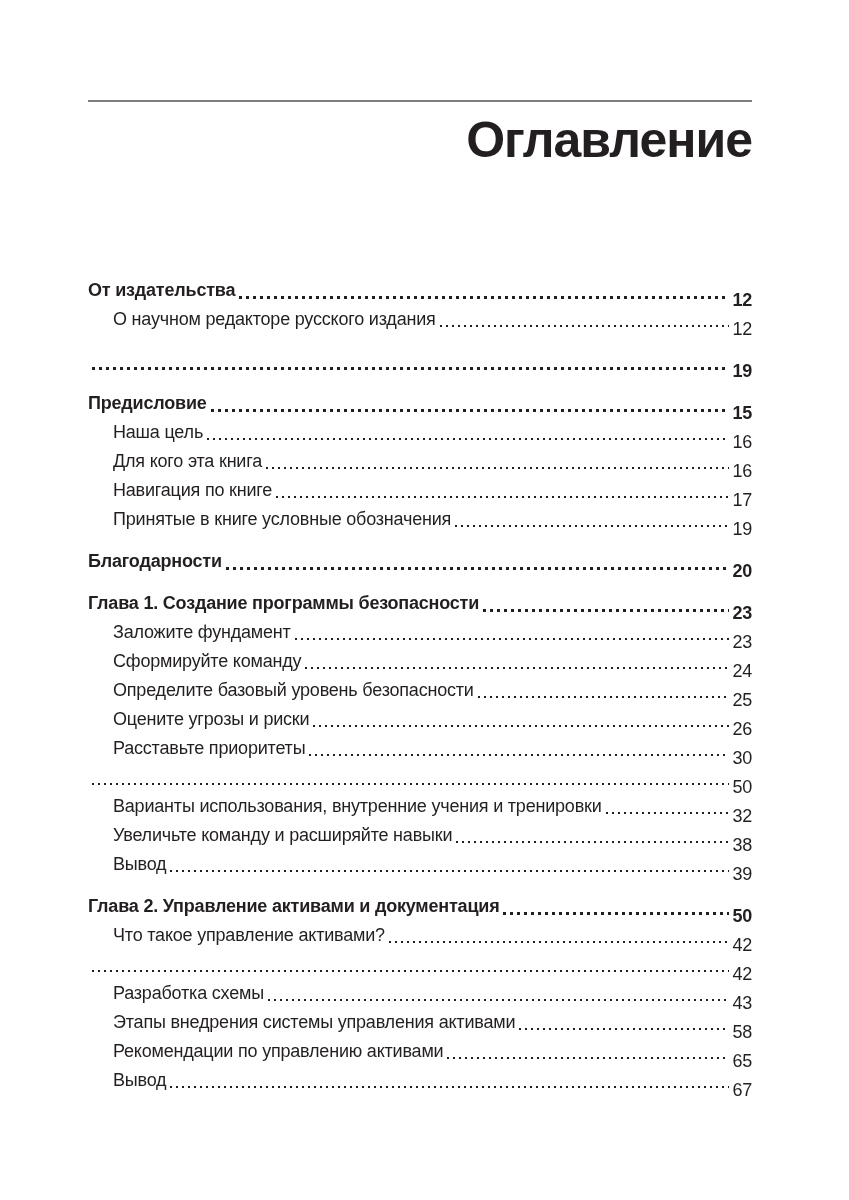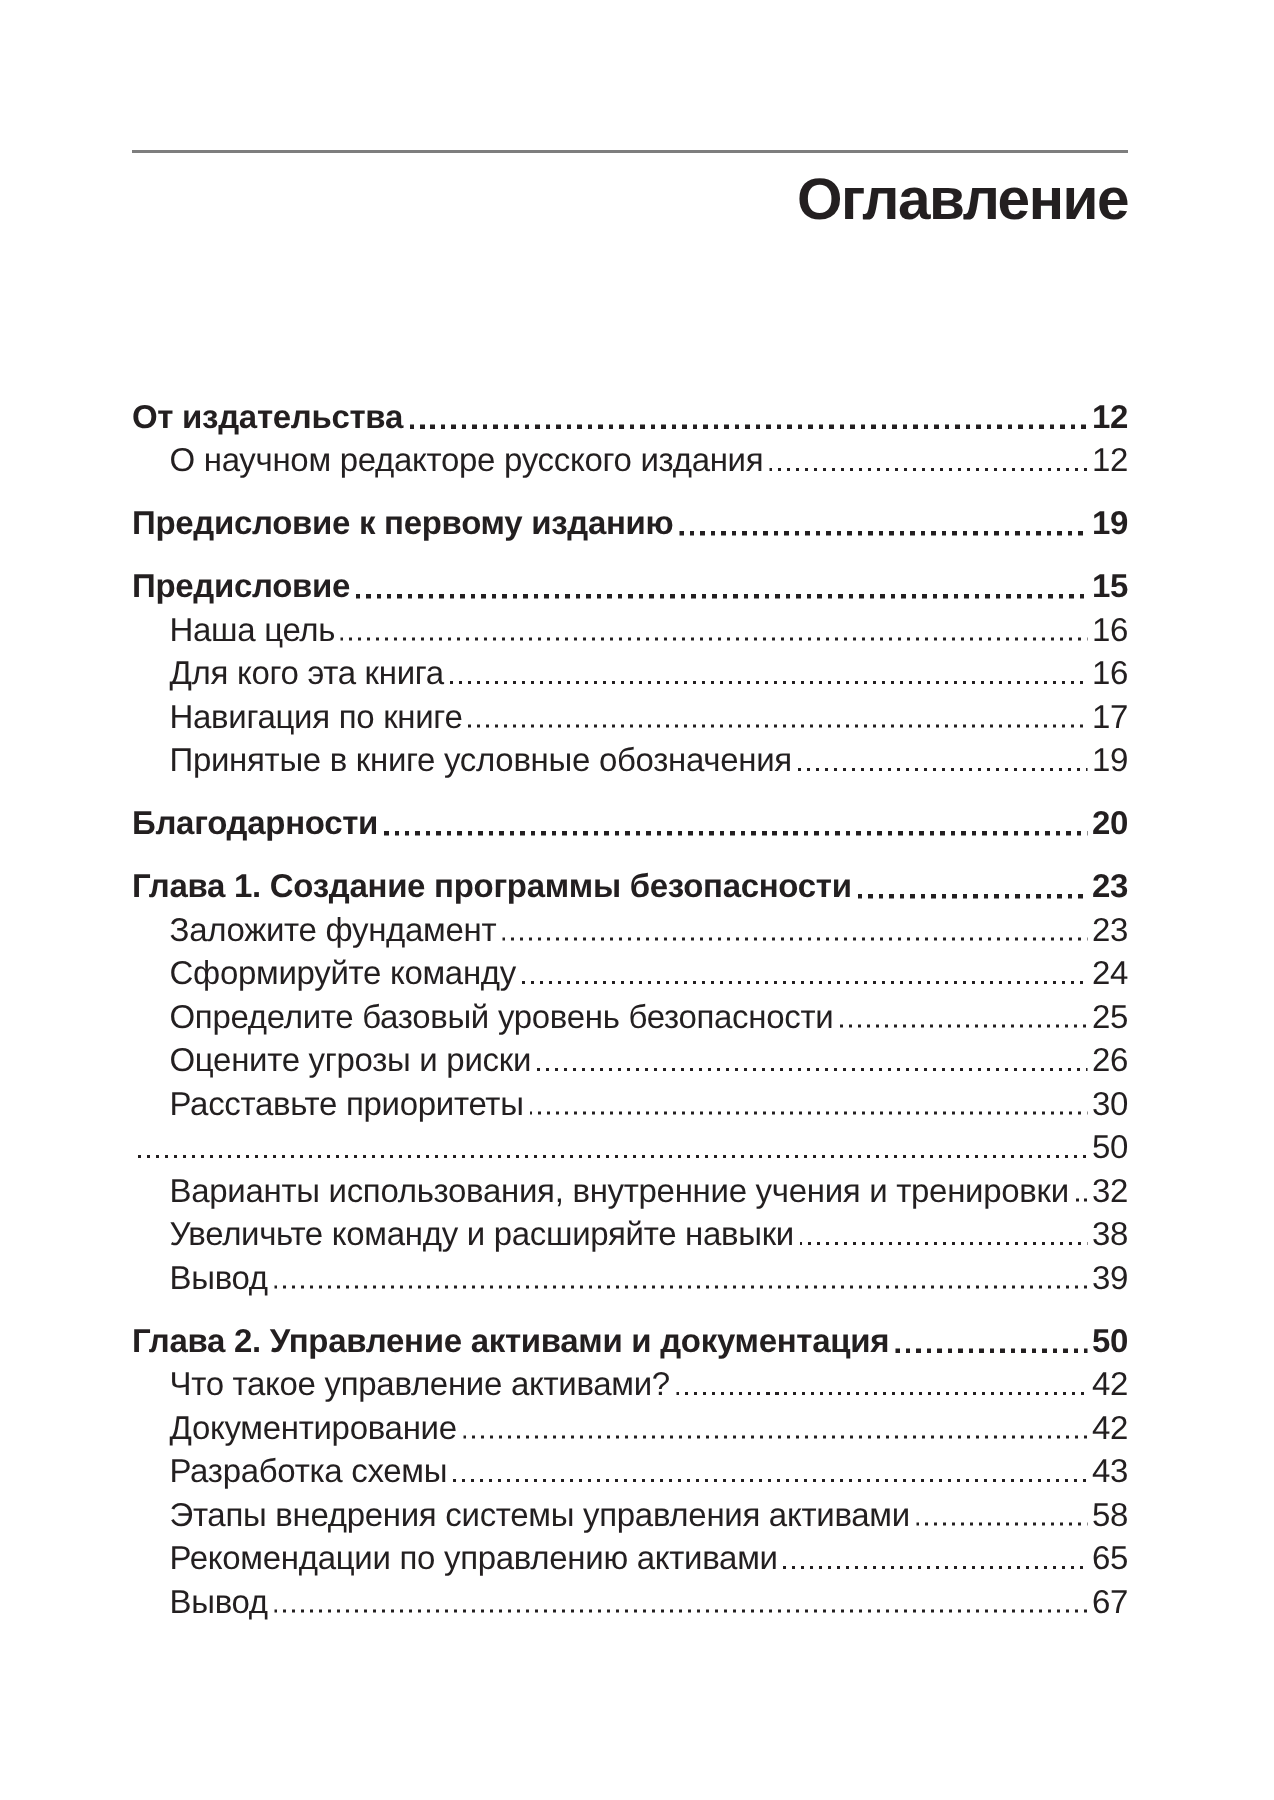--- a/index.html
+++ b/index.html
@@ -20,33 +20,33 @@
     left: 88px; top: 100px;
     width: 664px;
   }
   .rule {
     width: 100%;
     border-top: 2px solid #7e7e7e;
   }
   .title {
     margin-top: 10px;
     text-align: right;
-    font-size: 39px;
+    font-size: 50px;
     font-weight: 700;
     line-height: 1.15;
     letter-spacing: -1px;
   }
   .toc {
     margin-top: 106px;
   }
   .row {
     display: flex;
-    align-items: flex-end;
+    align-items: center;
     height: 29px;
-    font-size: 22px;
+    font-size: 18px;
     line-height: 29px;
     letter-spacing: -0.2px;
     white-space: nowrap;
   }
   .row.lvl0 {
     font-weight: 700;
     margin-top: 13px;
   }
   .row.lvl0:first-child { margin-top: 0; }
   .row.lvl1 .label { padding-left: 25px; }
@@ -77,21 +77,20 @@
     <span class="label">От издательства</span>
     <span class="leader"></span>
     <span class="pagenum">12</span>
   </div>
         <div class="row lvl1">
     <span class="label">О научном редакторе русского издания</span>
     <span class="leader"></span>
     <span class="pagenum">12</span>
   </div>
         <div class="row lvl0">
-    <span class="label">Предисловие к первому изданию</span>
     <span class="leader"></span>
     <span class="pagenum">19</span>
   </div>
         <div class="row lvl0">
     <span class="label">Предисловие</span>
     <span class="leader"></span>
     <span class="pagenum">15</span>
   </div>
         <div class="row lvl1">
     <span class="label">Наша цель</span>
@@ -171,21 +170,20 @@
     <span class="label">Глава 2. Управление активами и документация</span>
     <span class="leader"></span>
     <span class="pagenum">50</span>
   </div>
         <div class="row lvl1">
     <span class="label">Что такое управление активами?</span>
     <span class="leader"></span>
     <span class="pagenum">42</span>
   </div>
         <div class="row lvl1">
-    <span class="label">Документирование</span>
     <span class="leader"></span>
     <span class="pagenum">42</span>
   </div>
         <div class="row lvl1">
     <span class="label">Разработка схемы</span>
     <span class="leader"></span>
     <span class="pagenum">43</span>
   </div>
         <div class="row lvl1">
     <span class="label">Этапы внедрения системы управления активами</span>

